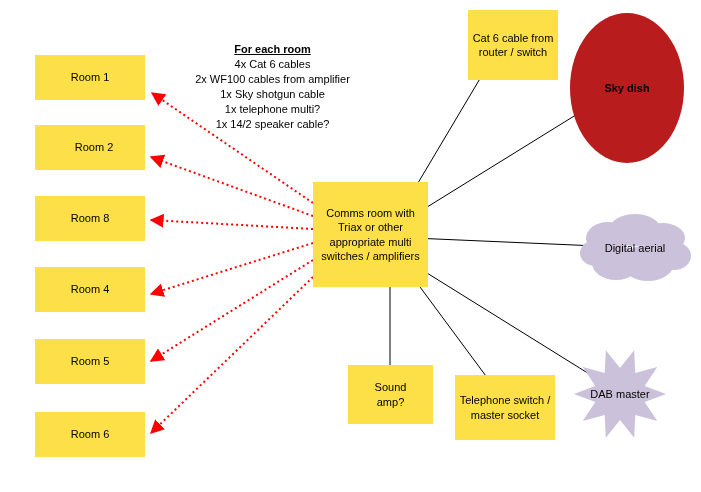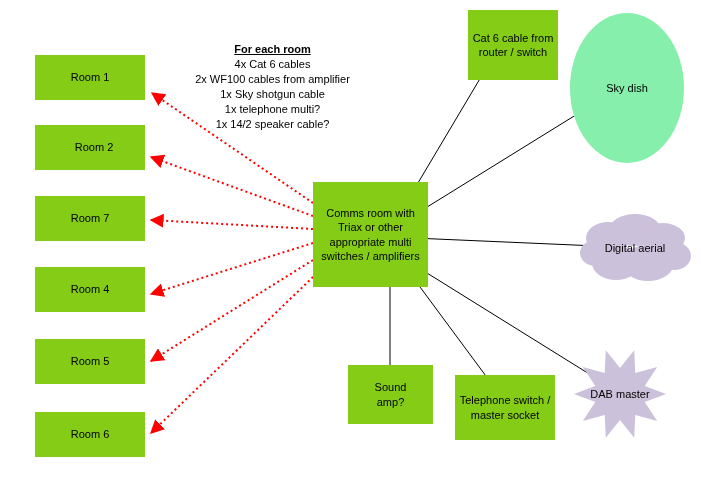--- a/index.html
+++ b/index.html
@@ -15,21 +15,21 @@
   }
 
   svg.connectors {
     position: absolute;
     left: 0; top: 0;
     width: 701px; height: 492px;
   }
 
   .node {
     position: absolute;
-    background: #84cc16;
+    background: #fde047;
     display: flex;
     align-items: center;
     justify-content: center;
     text-align: center;
     font-size: 11px;
     line-height: 1.3;
     color: #000;
   }
 
   .room { left: 35px; width: 110px; height: 45px; }
@@ -52,22 +52,23 @@
     justify-content: center;
     text-align: center;
     font-size: 11px;
     line-height: 1.3;
   }
   .shape > svg { position: absolute; left: 0; top: 0; }
   .shape > .shape-label { position: relative; z-index: 1; }
 
   .skydish {
     left: 570px; top: 13px; width: 114px; height: 150px;
-    background: #86efac;
+    background: #b91c1c;
     border-radius: 50%;
+    font-weight: bold;
   }
   .cloud { left: 578px; top: 208px; width: 114px; height: 80px; }
   .burst { left: 568px; top: 348px; width: 104px; height: 92px; }
 
   .notes {
     position: absolute;
     left: 175px; top: 42px; width: 195px;
     text-align: center;
     font-size: 11px;
     line-height: 15px;
@@ -111,21 +112,21 @@
     <span class="notes-item">1x 14/2 speaker cable?</span>
   </div>
 
   <div class="node room room-1">
     <span>Room 1</span>
   </div>
   <div class="node room room-2">
     <span>Room 2</span>
   </div>
   <div class="node room room-3">
-    <span>Room 7</span>
+    <span>Room 8</span>
   </div>
   <div class="node room room-4">
     <span>Room 4</span>
   </div>
   <div class="node room room-5">
     <span>Room 5</span>
   </div>
   <div class="node room room-6">
     <span>Room 6</span>
   </div>

